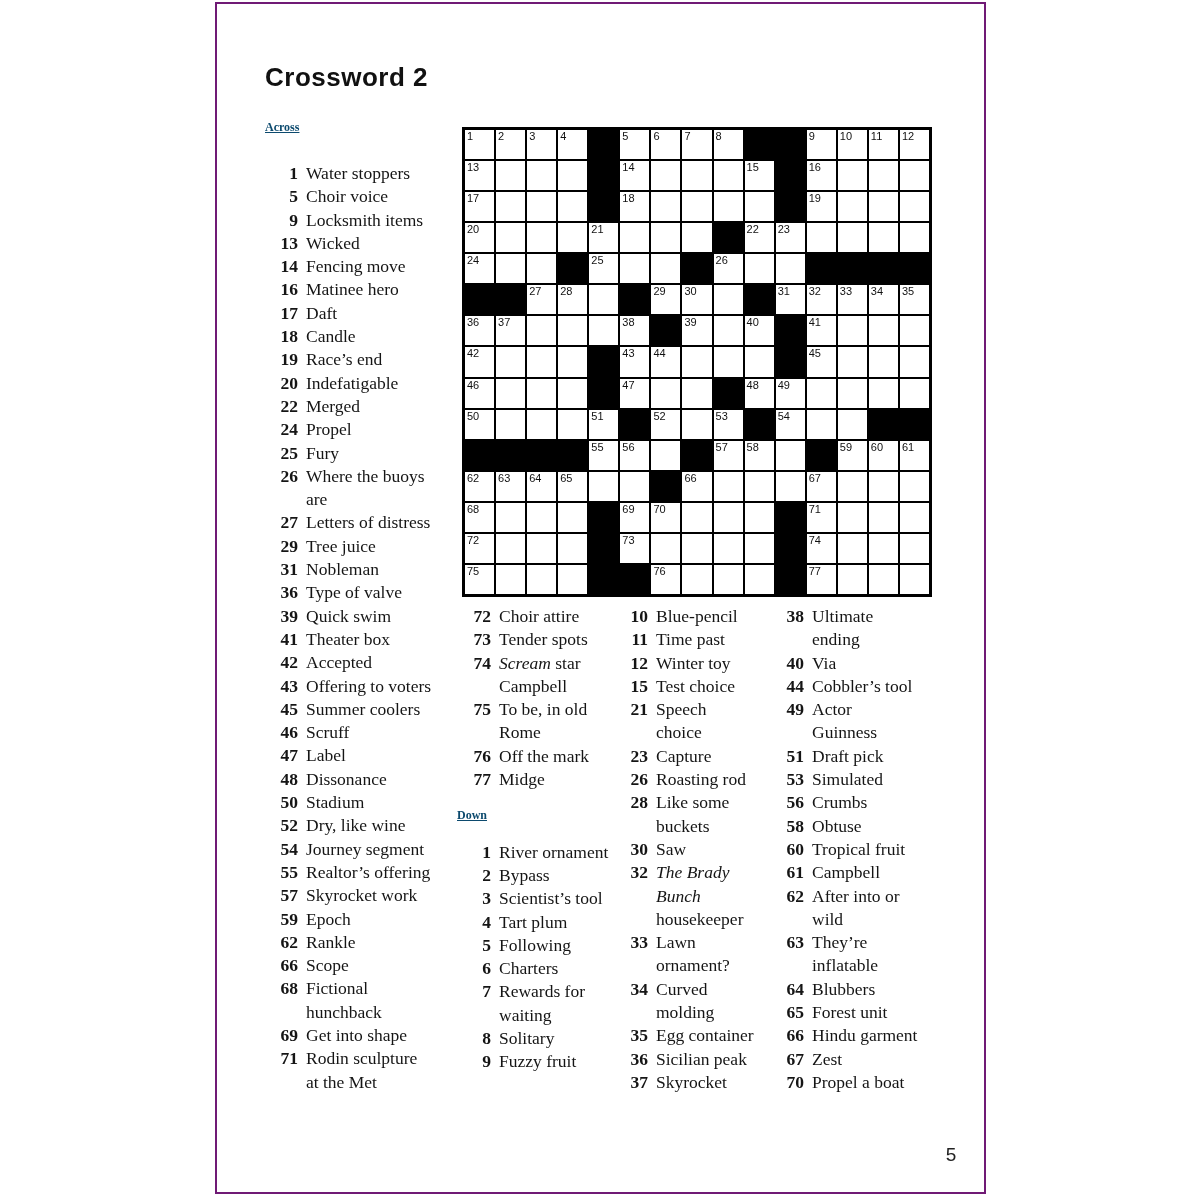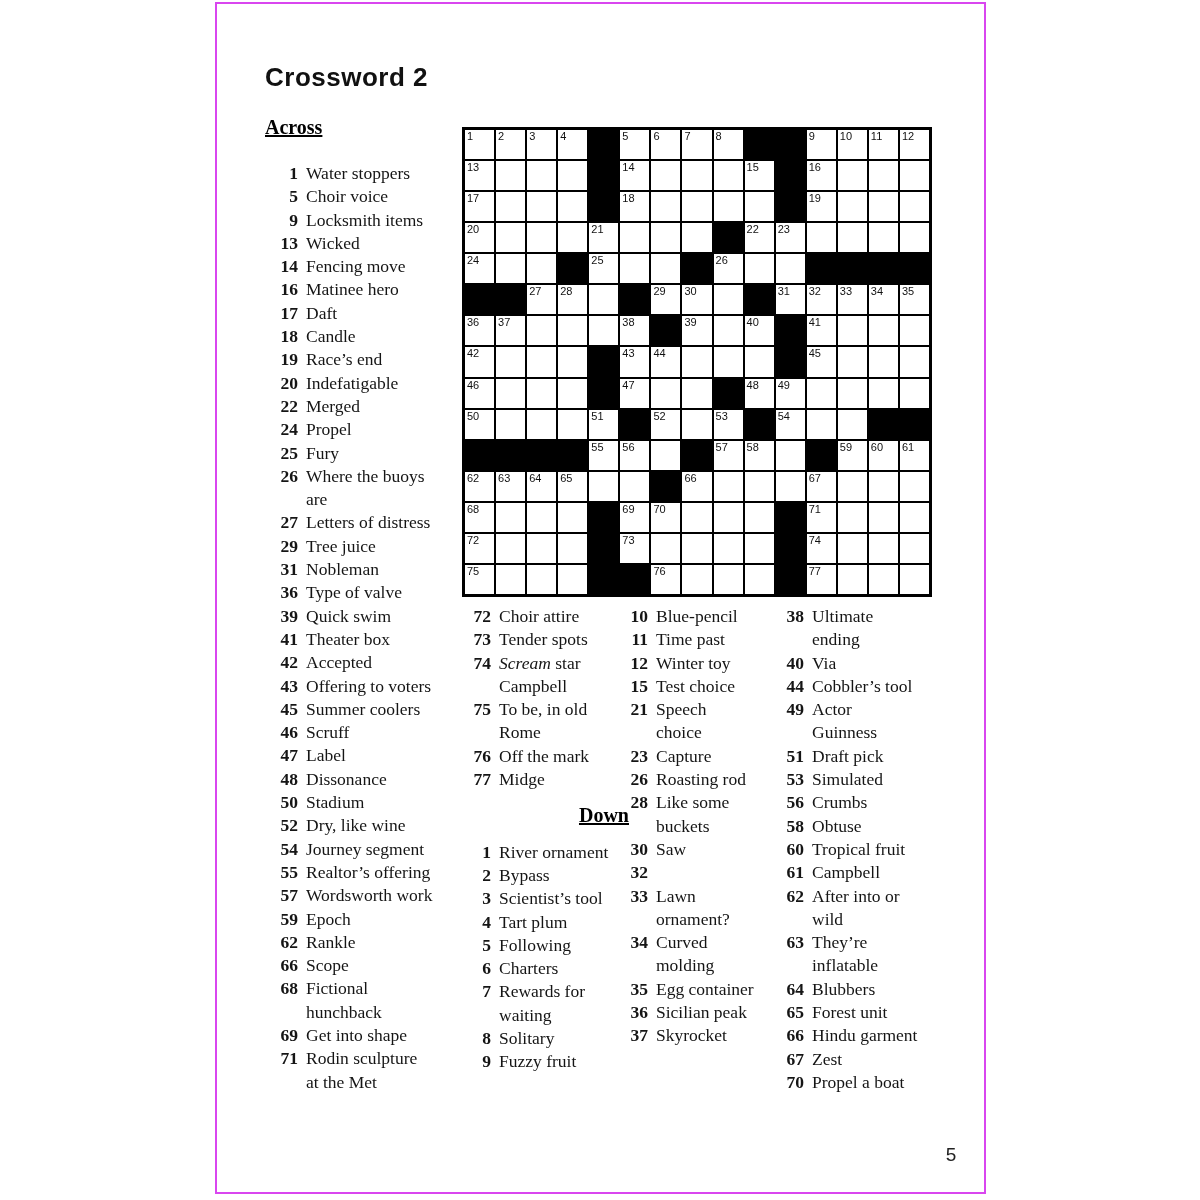--- a/index.html
+++ b/index.html
@@ -2,31 +2,31 @@
 <html><head>
 <meta charset="utf-8">
 <style>
   html,body{margin:0;padding:0;}
   body{
     width:1200px;height:1200px;background:#ffffff;position:relative;
     font-family:"Liberation Serif",serif;color:#1a1a1a;
   }
   .page{
     position:absolute;left:215px;top:2px;width:771px;height:1192px;
-    border:2px solid #d946ef;background:#fff;box-sizing:border-box;
+    border:2px solid #701a75;background:#fff;box-sizing:border-box;
   }
   .title{
     position:absolute;left:48px;top:58px;
     font-family:"Liberation Sans",sans-serif;font-weight:bold;font-size:26px;
     color:#111;letter-spacing:0.5px;
   }
   .list-heading{
     position:absolute;font-family:"Liberation Serif",serif;
-    font-weight:bold;font-size:20px;text-decoration:underline;color:#000000;
-    margin:0;line-height:23.3px;text-align:right;
+    font-weight:bold;font-size:12px;text-decoration:underline;color:#0c4a6e;
+    margin:0;line-height:23.3px;
   }
   .h-across{left:48px;top:112px;}
   .h-down{position:static;margin:13px 0;}
   
   .grid{
     position:absolute;left:245px;top:123px;width:470px;height:470px;
     display:grid;grid-template-columns:repeat(15,1fr);grid-template-rows:repeat(15,1fr);
     border:2px solid #000;box-sizing:border-box;background:#fff;
   }
   .cell{border:1px solid #000;position:relative;background:#fff;box-sizing:border-box;}
@@ -556,21 +556,21 @@
         <div class="clue">
           <span class="cnum">54</span>
           <span class="ctext">Journey segment</span>
         </div>
         <div class="clue">
           <span class="cnum">55</span>
           <span class="ctext">Realtor’s offering</span>
         </div>
         <div class="clue">
           <span class="cnum">57</span>
-          <span class="ctext">Wordsworth work</span>
+          <span class="ctext">Skyrocket work</span>
         </div>
         <div class="clue">
           <span class="cnum">59</span>
           <span class="ctext">Epoch</span>
         </div>
         <div class="clue">
           <span class="cnum">62</span>
           <span class="ctext">Rankle</span>
         </div>
         <div class="clue">
@@ -700,20 +700,23 @@
           <span class="cnum">28</span>
           <span class="ctext">Like some
 buckets</span>
         </div>
         <div class="clue">
           <span class="cnum">30</span>
           <span class="ctext">Saw</span>
         </div>
         <div class="clue">
           <span class="cnum">32</span>
+          <span class="ctext"><i>The Brady
+Bunch</i>
+housekeeper</span>
         </div>
         <div class="clue">
           <span class="cnum">33</span>
           <span class="ctext">Lawn
 ornament?</span>
         </div>
         <div class="clue">
           <span class="cnum">34</span>
           <span class="ctext">Curved
 molding</span>

